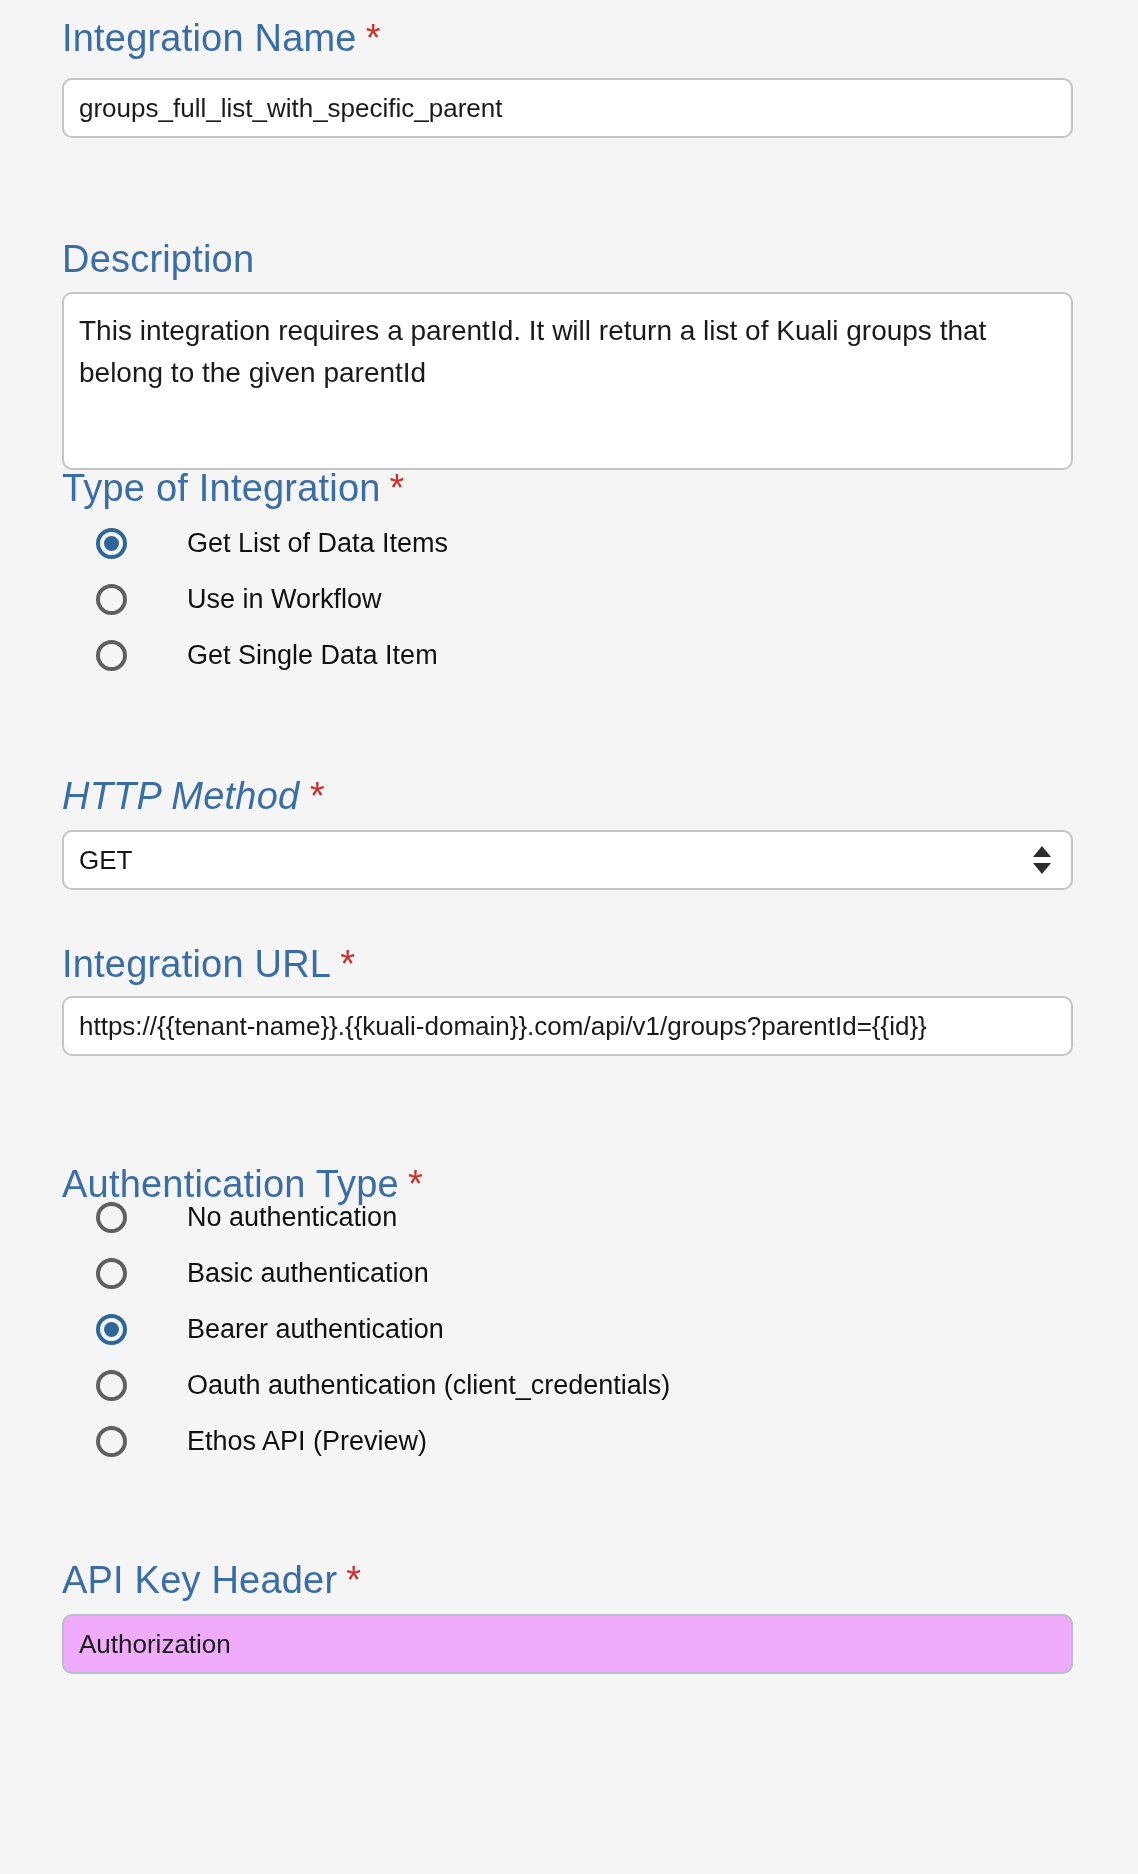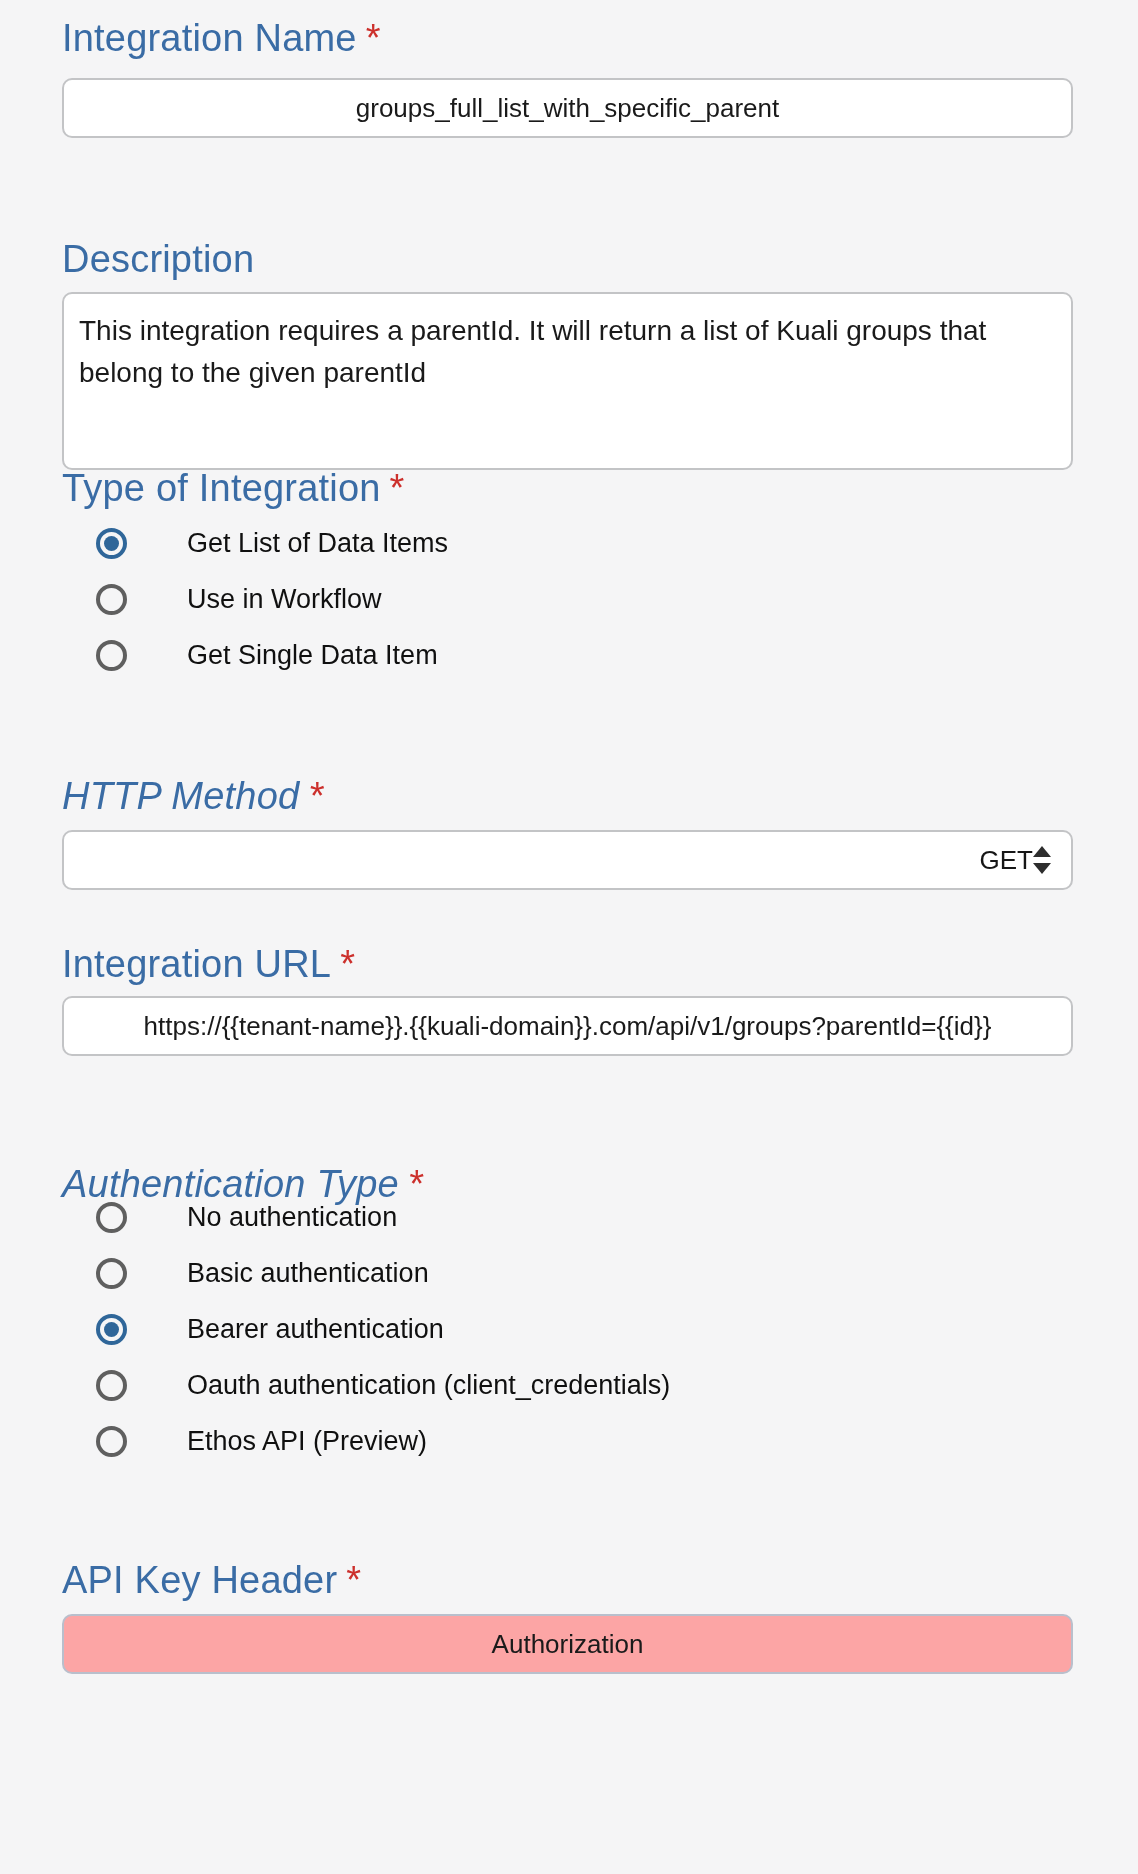--- a/index.html
+++ b/index.html
@@ -31,21 +31,20 @@
     width: 100%;
     height: 60px;
     border: 2px solid #c3c4c6;
     border-radius: 10px;
     background: #ffffff;
     padding: 0 15px;
     font-family: "Liberation Sans", sans-serif;
     font-size: 26px;
     color: #1a1a1a;
     outline: none;
-    text-align: center;
   }
   .textarea-input {
     box-sizing: border-box;
     display: block;
     width: 100%;
     height: 178px;
     border: 2px solid #c3c4c6;
     border-radius: 10px;
     background: #ffffff;
     padding: 16px 40px 10px 15px;
@@ -53,21 +52,21 @@
     font-size: 28px;
     line-height: 42px;
     color: #1a1a1a;
     resize: none;
     outline: none;
   }
   .select-box {
     box-sizing: border-box;
     display: flex;
     align-items: center;
-    justify-content: flex-end;
+    justify-content: space-between;
     width: 100%;
     height: 60px;
     border: 2px solid #c3c4c6;
     border-radius: 10px;
     background: #ffffff;
     padding: 0 20px 0 15px;
     cursor: default;
   }
   .select-value {
     font-size: 26px;
@@ -120,34 +119,34 @@
     width: 15px; height: 15px;
     border-radius: 50%;
     background: #2f6699;
   }
   .radio-label {
     margin-left: 16px;
     font-size: 27px;
     color: #101010;
   }
   .autofill {
-    background: #fca5a5;
+    background: #f0abfc;
     border-color: #b9bfcc;
   }
   
   .mt-input1   { margin-top: 22px; }
   .mt-sec-desc { margin-top: 103px; }
   .mt-textarea { margin-top: 15px; }
   .mt-sec-type { }
   .mt-radios1  { margin-top: 22px; }
   .mt-sec-http { margin-top: 107px; font-style: italic; }
   .mt-select   { margin-top: 16px; }
   .mt-sec-url  { margin-top: 56px; }
   .mt-input-url{ margin-top: 14px; }
-  .mt-sec-auth { margin-top: 110px; font-style: italic; }
+  .mt-sec-auth { margin-top: 110px; }
   .mt-radios2  { }
   .mt-sec-api  { margin-top: 105px; }
   .mt-input-api{ margin-top: 16px; }
 </style>
 </head>
 <body>
 
 <div class="form-wrap">
 
   <div class="field-label"><span>Integration Name</span><span class="req-star">*</span></div>

